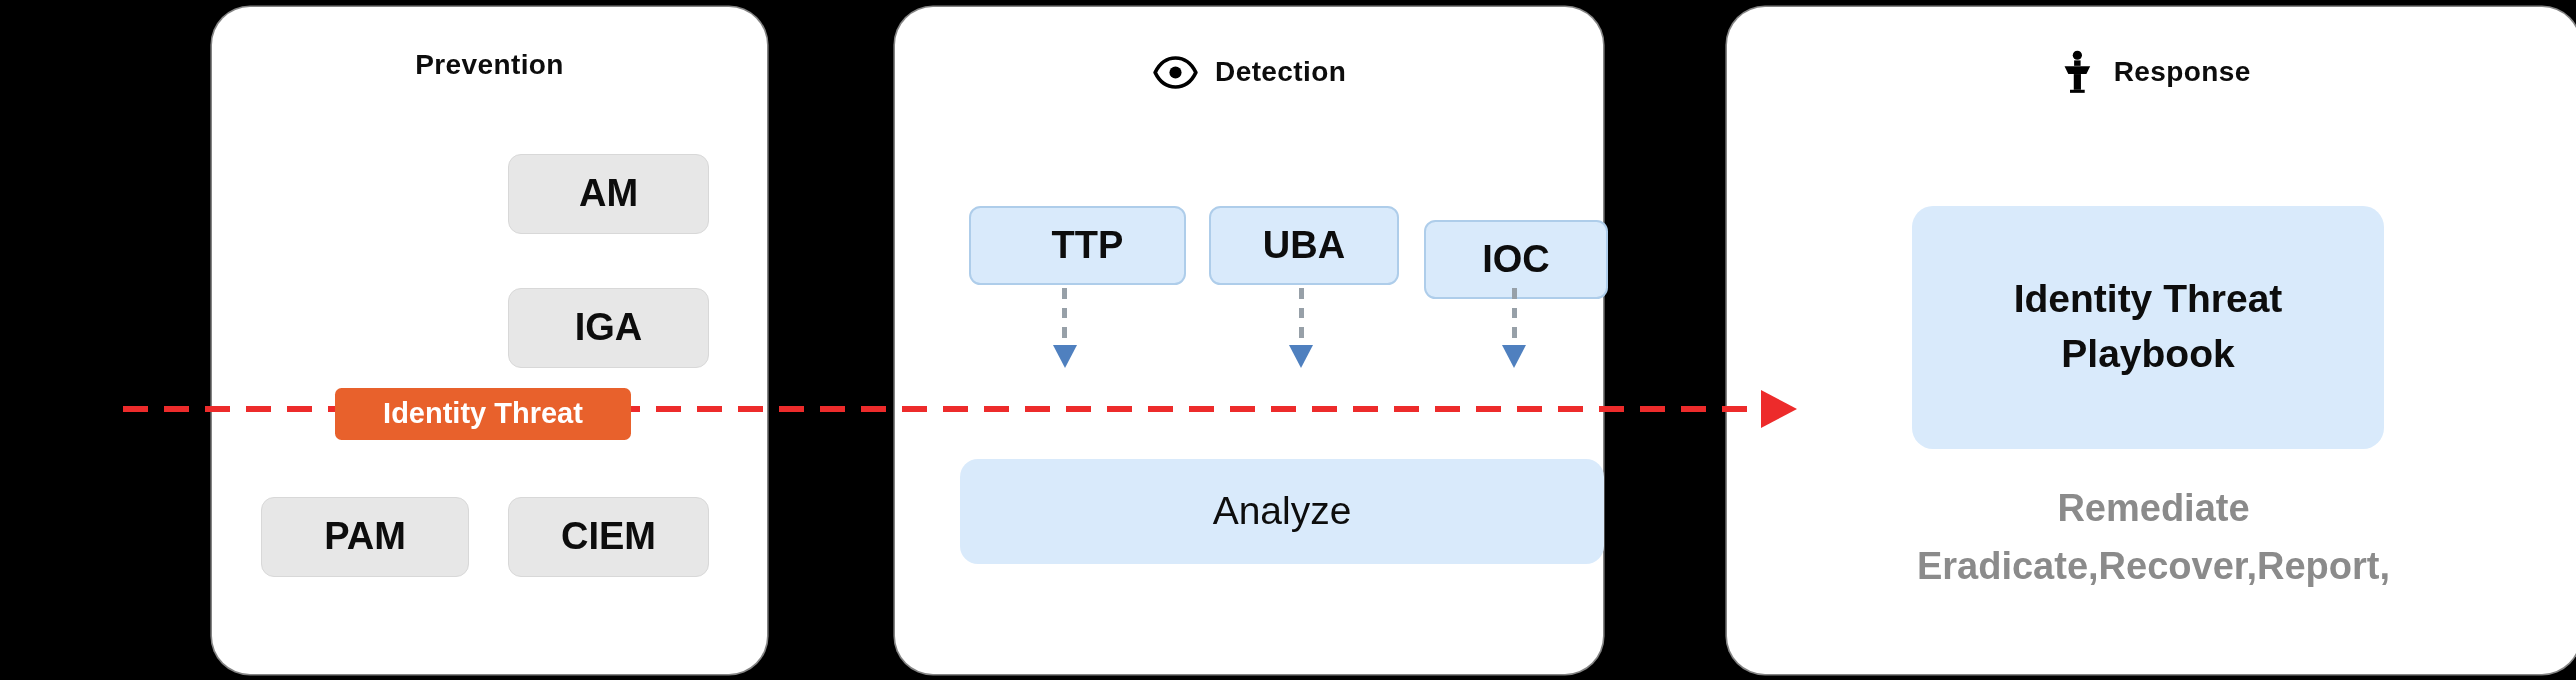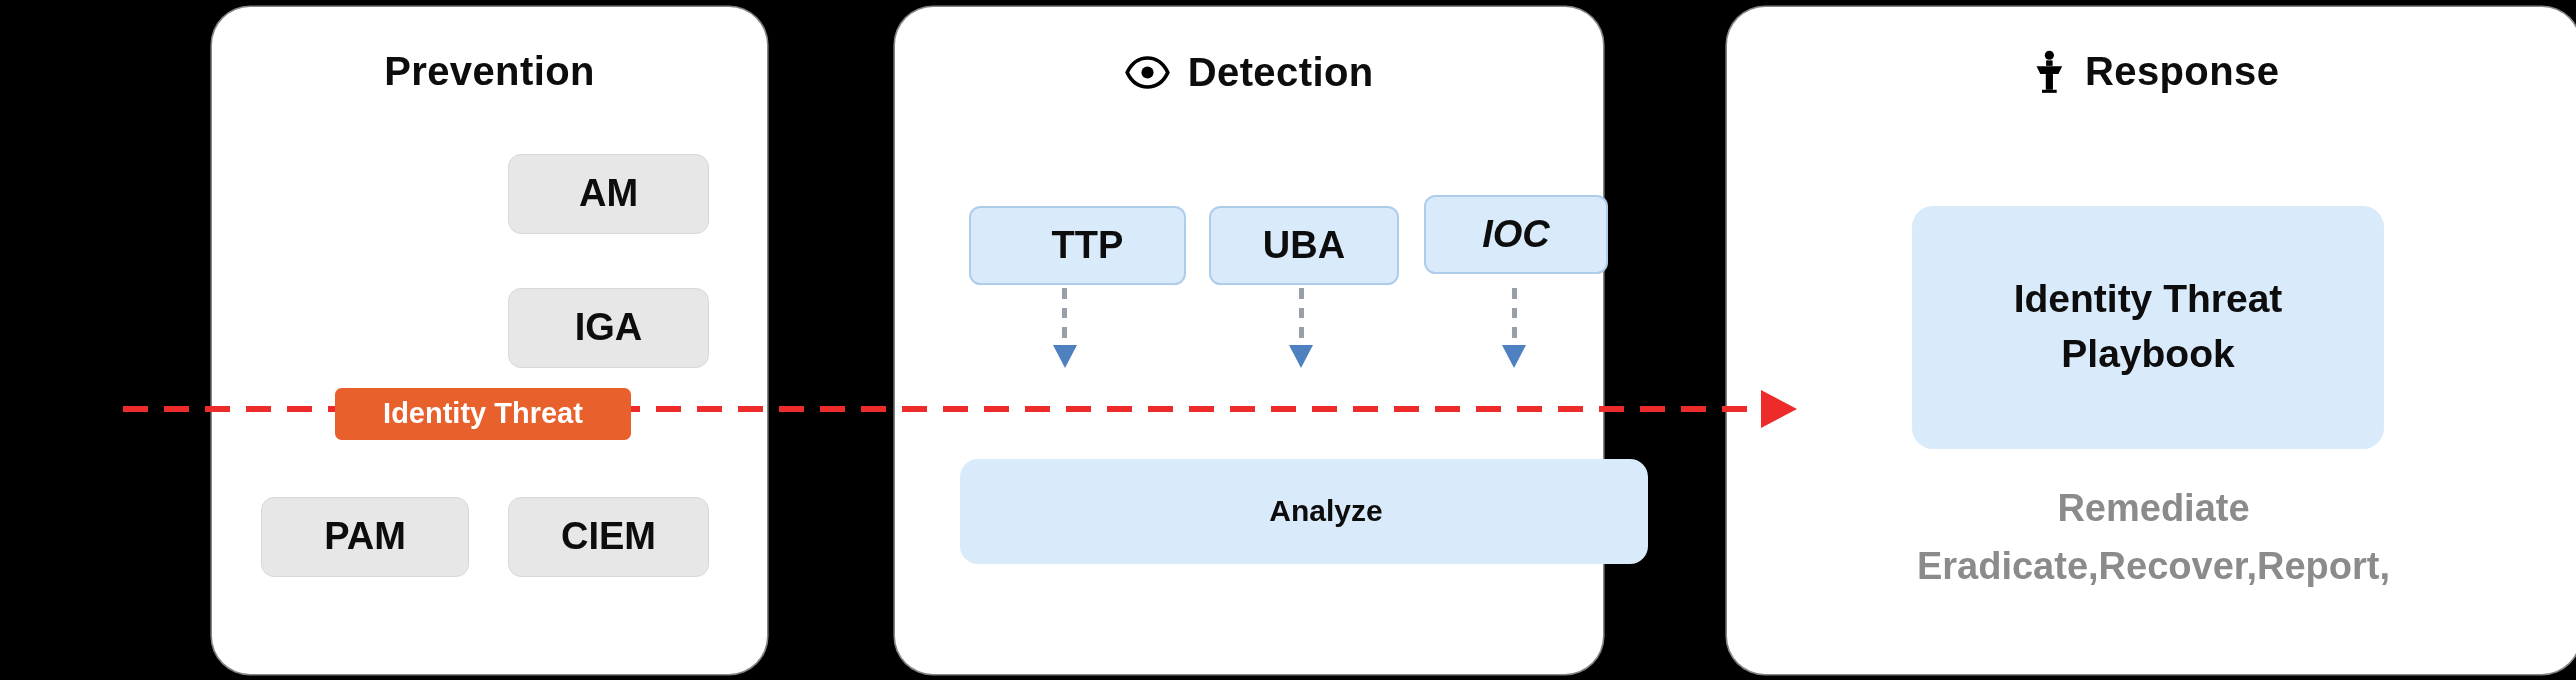--- a/index.html
+++ b/index.html
@@ -29,21 +29,21 @@
     border-radius:38px;
     box-shadow:0 0 0 1.6px rgba(220,220,220,.6);
   }
   #panel-prevention{left:212px;width:555px;}
   #panel-detection{left:895px;width:708px;}
   #panel-response{left:1727px;width:853px;}
 
   .panel-title{
     position:absolute;top:42px;left:0;width:100%;
     display:flex;align-items:center;justify-content:center;gap:16.3px;
-    font-size:40px;font-weight:bold;color:var(--text);
+    font-size:28px;font-weight:bold;color:var(--text);
     letter-spacing:0.4px;
   }
   .title-icon{display:inline-flex;align-items:center;}
 
   .gray-box{
     position:absolute;
     background:var(--gray-box);
     border:1.6px solid var(--gray-box-border);
     border-radius:13px;
     display:flex;align-items:center;justify-content:center;
@@ -55,21 +55,21 @@
     border:2.5px solid var(--blue-box-border);
     border-radius:11.4px;
     display:flex;align-items:center;justify-content:center;
     font-size:38px;font-weight:bold;color:var(--text);
   }
   .analyze-box{
     position:absolute;left:65px;top:452px;width:644px;height:105px;
     background:var(--blue-box);
     border-radius:18px;
     display:flex;align-items:center;justify-content:center;
-    font-size:30px;font-weight:bold;color:var(--text);padding-left:44px;
+    font-size:39px;font-weight:normal;color:var(--text);
   }
   .playbook-box{
     position:absolute;left:185px;top:199px;width:472px;height:243px;
     background:var(--blue-box);
     border-radius:21px;
     display:flex;flex-direction:column;align-items:center;justify-content:center;
     font-size:39px;font-weight:bold;color:var(--text);
     line-height:1.4;text-align:center;
   }
   .actions-text{
@@ -134,21 +134,21 @@
         <svg width="47" height="47" viewBox="0 0 24 24" fill="none" stroke="#000000" stroke-width="1.9" stroke-linejoin="round">
           <path d="M1.6 12 C4.2 6.6 7.8 4.6 12 4.6 C16.2 4.6 19.8 6.6 22.4 12 C19.8 17.4 16.2 19.4 12 19.4 C7.8 19.4 4.2 17.4 1.6 12 Z"></path>
           <circle cx="12" cy="12" r="3.1" fill="#000000" stroke="none"></circle>
         </svg>
       </span>
       <span>Detection</span>
     </div>
 
     <div class="blue-src" style="left:74px;top:199px;width:193px;height:75px;padding-left:20px;">TTP</div>
     <div class="blue-src" style="left:314px;top:199px;width:186px;height:75px;">UBA</div>
-    <div class="blue-src" style="left:529px;top:188px;width:180px;height:75px;font-style:italic;">IOC</div>
+    <div class="blue-src" style="left:529px;top:213px;width:180px;height:75px;">IOC</div>
 
     <div class="v-dash" style="left:167px;"></div>
     <div class="v-head" style="left:158px;"></div>
     <div class="v-dash" style="left:404px;"></div>
     <div class="v-head" style="left:394px;"></div>
     <div class="v-dash" style="left:617px;"></div>
     <div class="v-head" style="left:607px;"></div>
 
     <div class="analyze-box">Analyze</div>
   </div>

